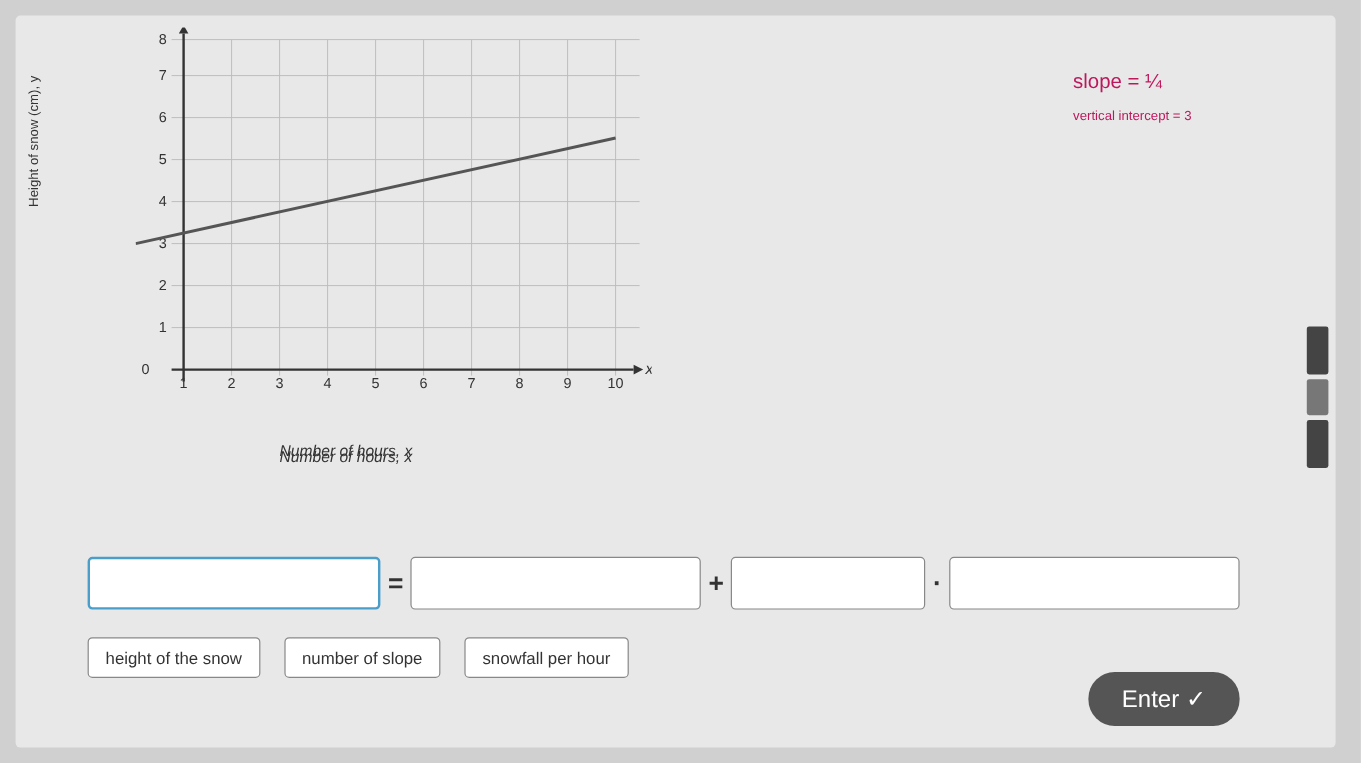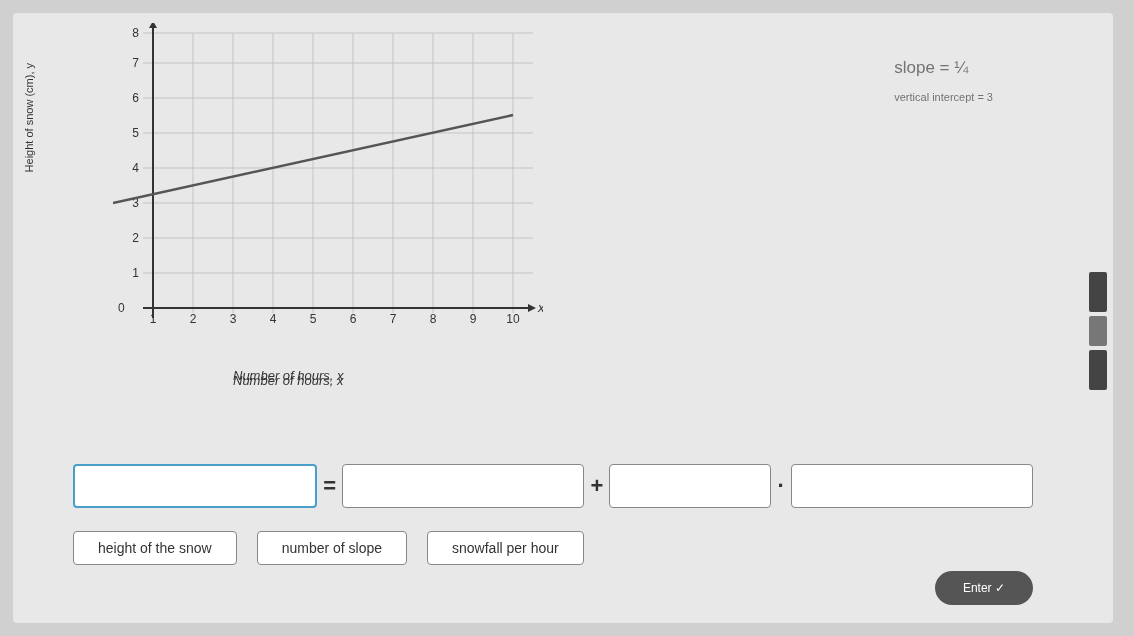--- a/index.html
+++ b/index.html
@@ -56,21 +56,21 @@
       font-size: 13px;
       color: #333;
       font-style: italic;
     }
 
     .info-box {
       position: absolute;
       top: 40px;
       right: 120px;
       font-size: 16px;
-      color: #737373;
+      color: #be185d;
       line-height: 1.8;
     }
 
     
     .equation-area {
       position: absolute;
       bottom: 115px;
       left: 60px;
       right: 80px;
       display: flex;
@@ -142,39 +142,39 @@
       left: 60px;
       right: 80px;
       display: flex;
       align-items: center;
       gap: 20px;
     }
 
     .word-label {
       border: 1.5px solid #888;
       background: white;
-      padding: 8px 24px;
+      padding: 8px 14px;
       border-radius: 4px;
       font-size: 14px;
       color: #333;
       cursor: pointer;
       white-space: nowrap;
     }
 
     
     .enter-btn {
       position: absolute;
       bottom: 18px;
       right: 80px;
       background: #555;
       color: white;
       border: none;
       border-radius: 22px;
       padding: 10px 28px;
-      font-size: 12px;
+      font-size: 20px;
       cursor: pointer;
       display: flex;
       align-items: center;
       gap: 8px;
     }
 
     
     .right-bar {
       position: absolute;
       top: 13px;

